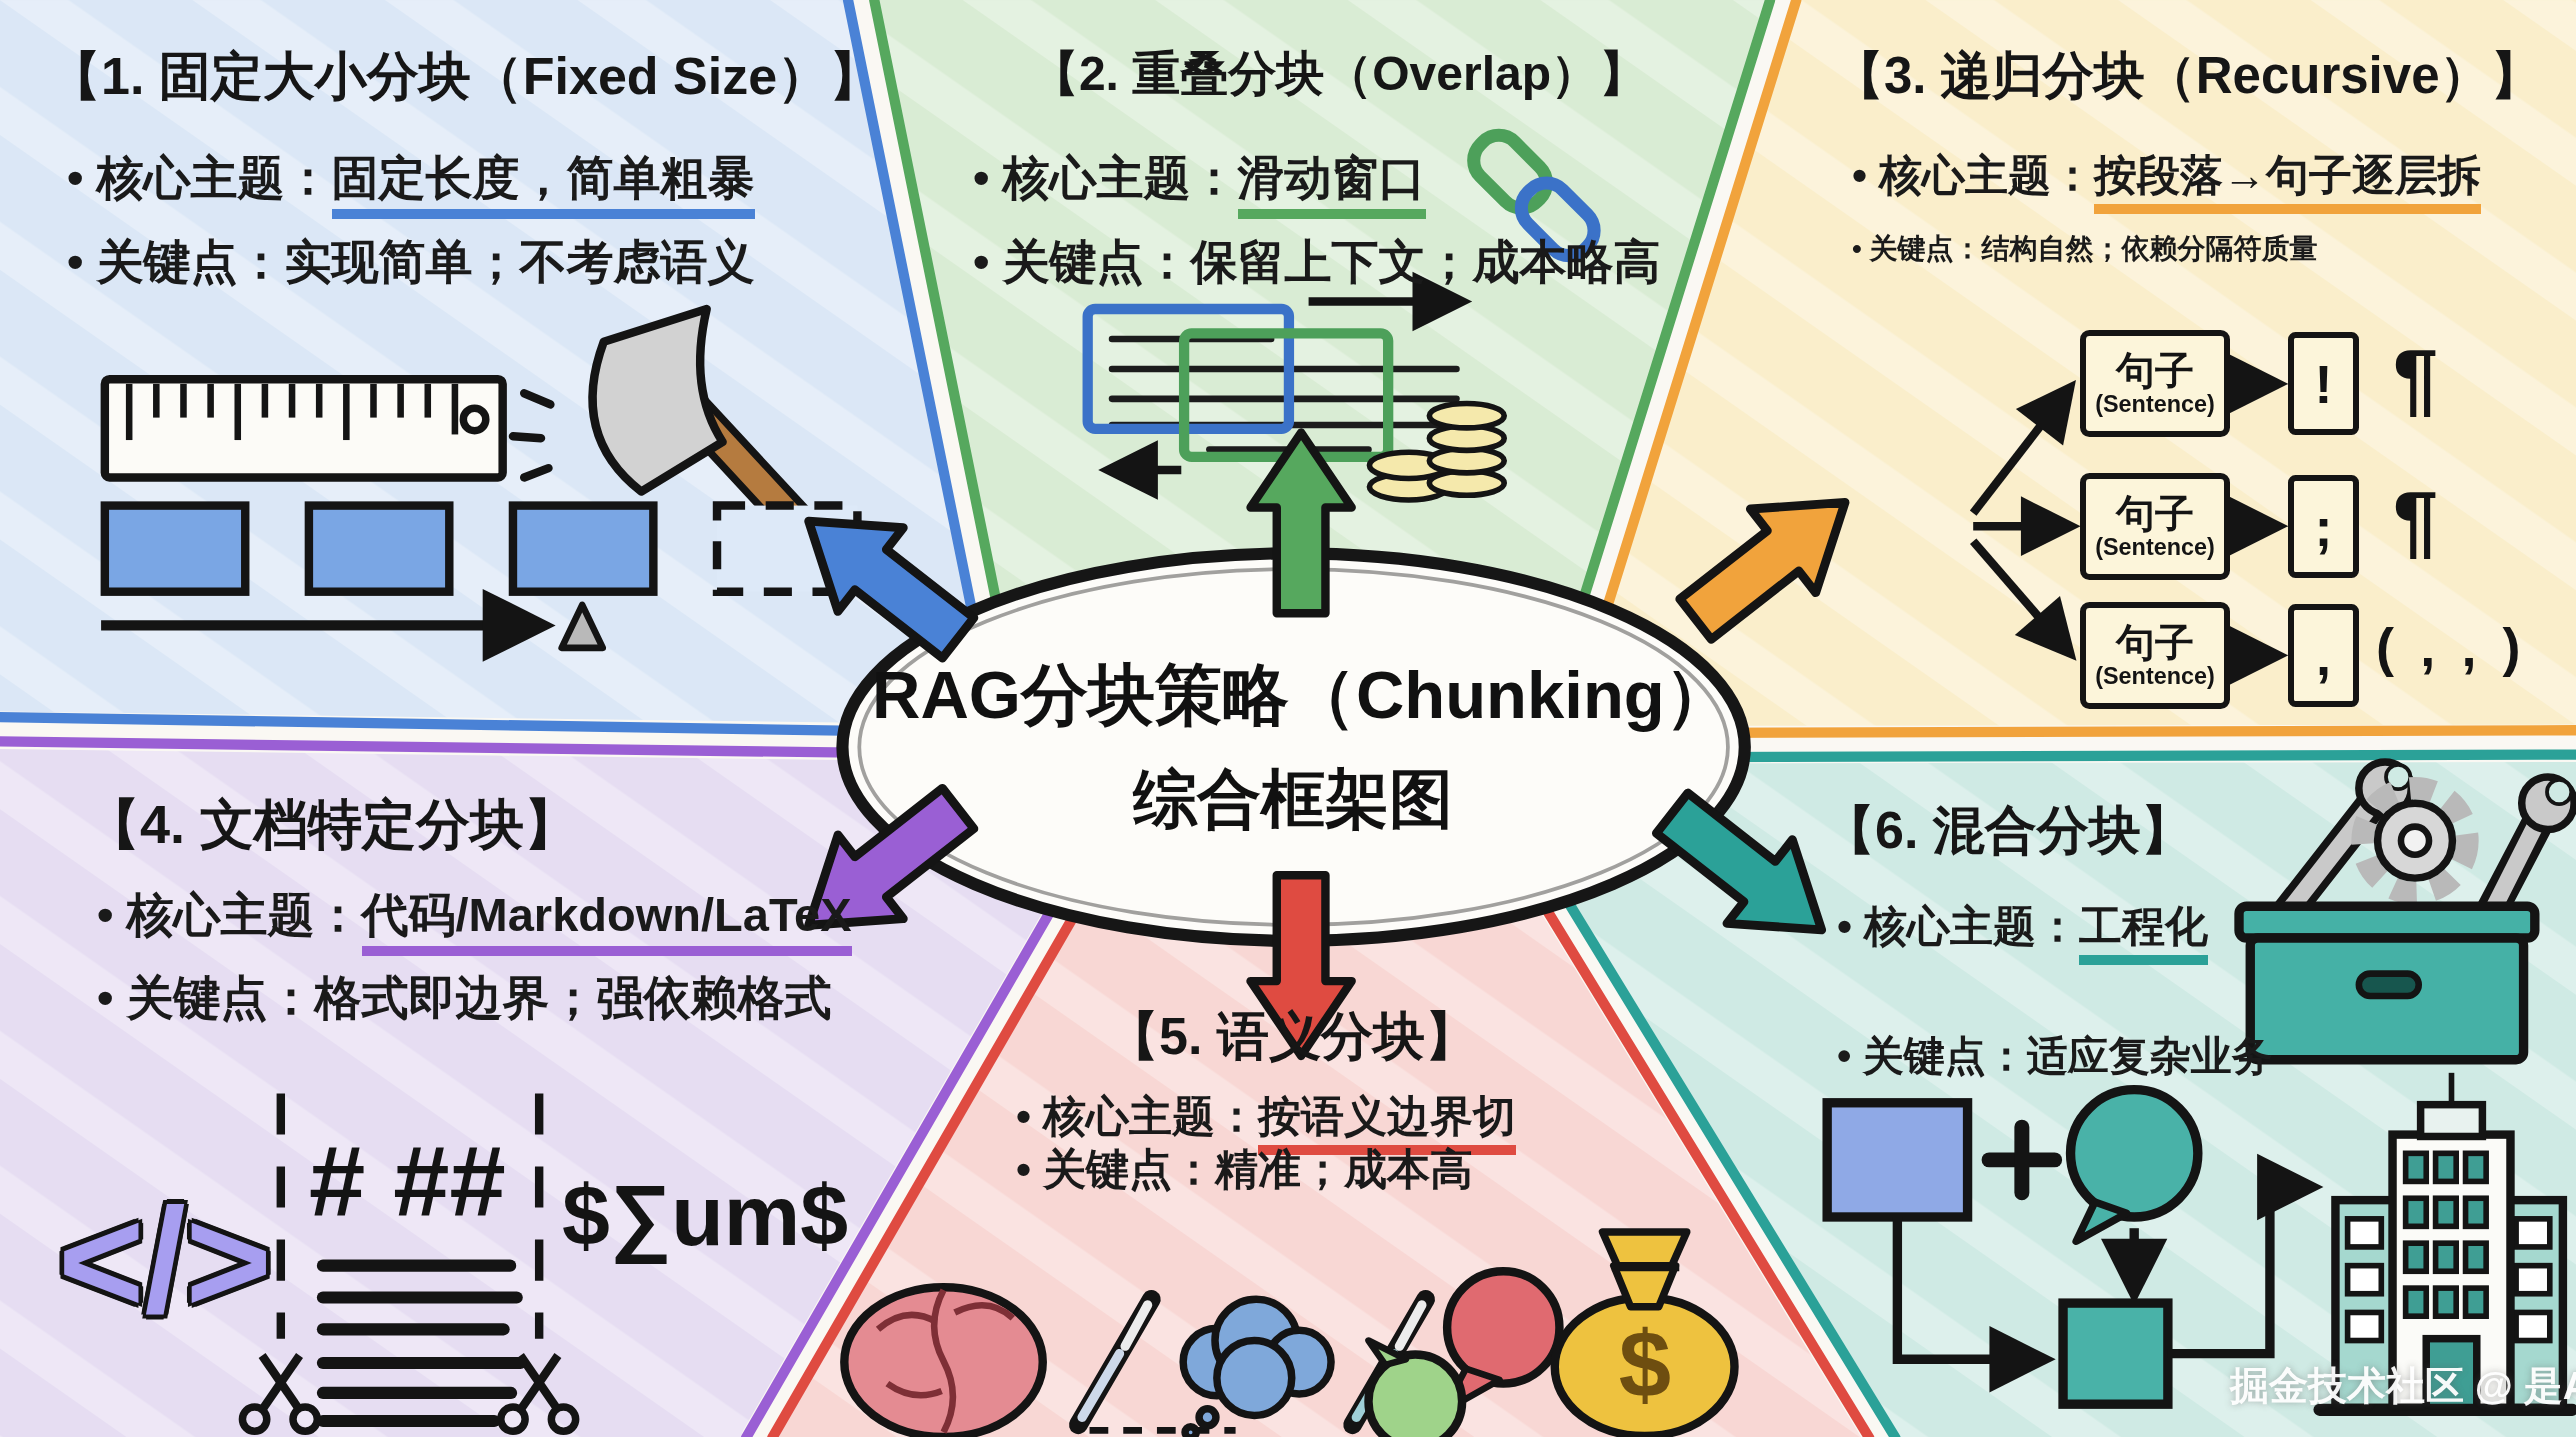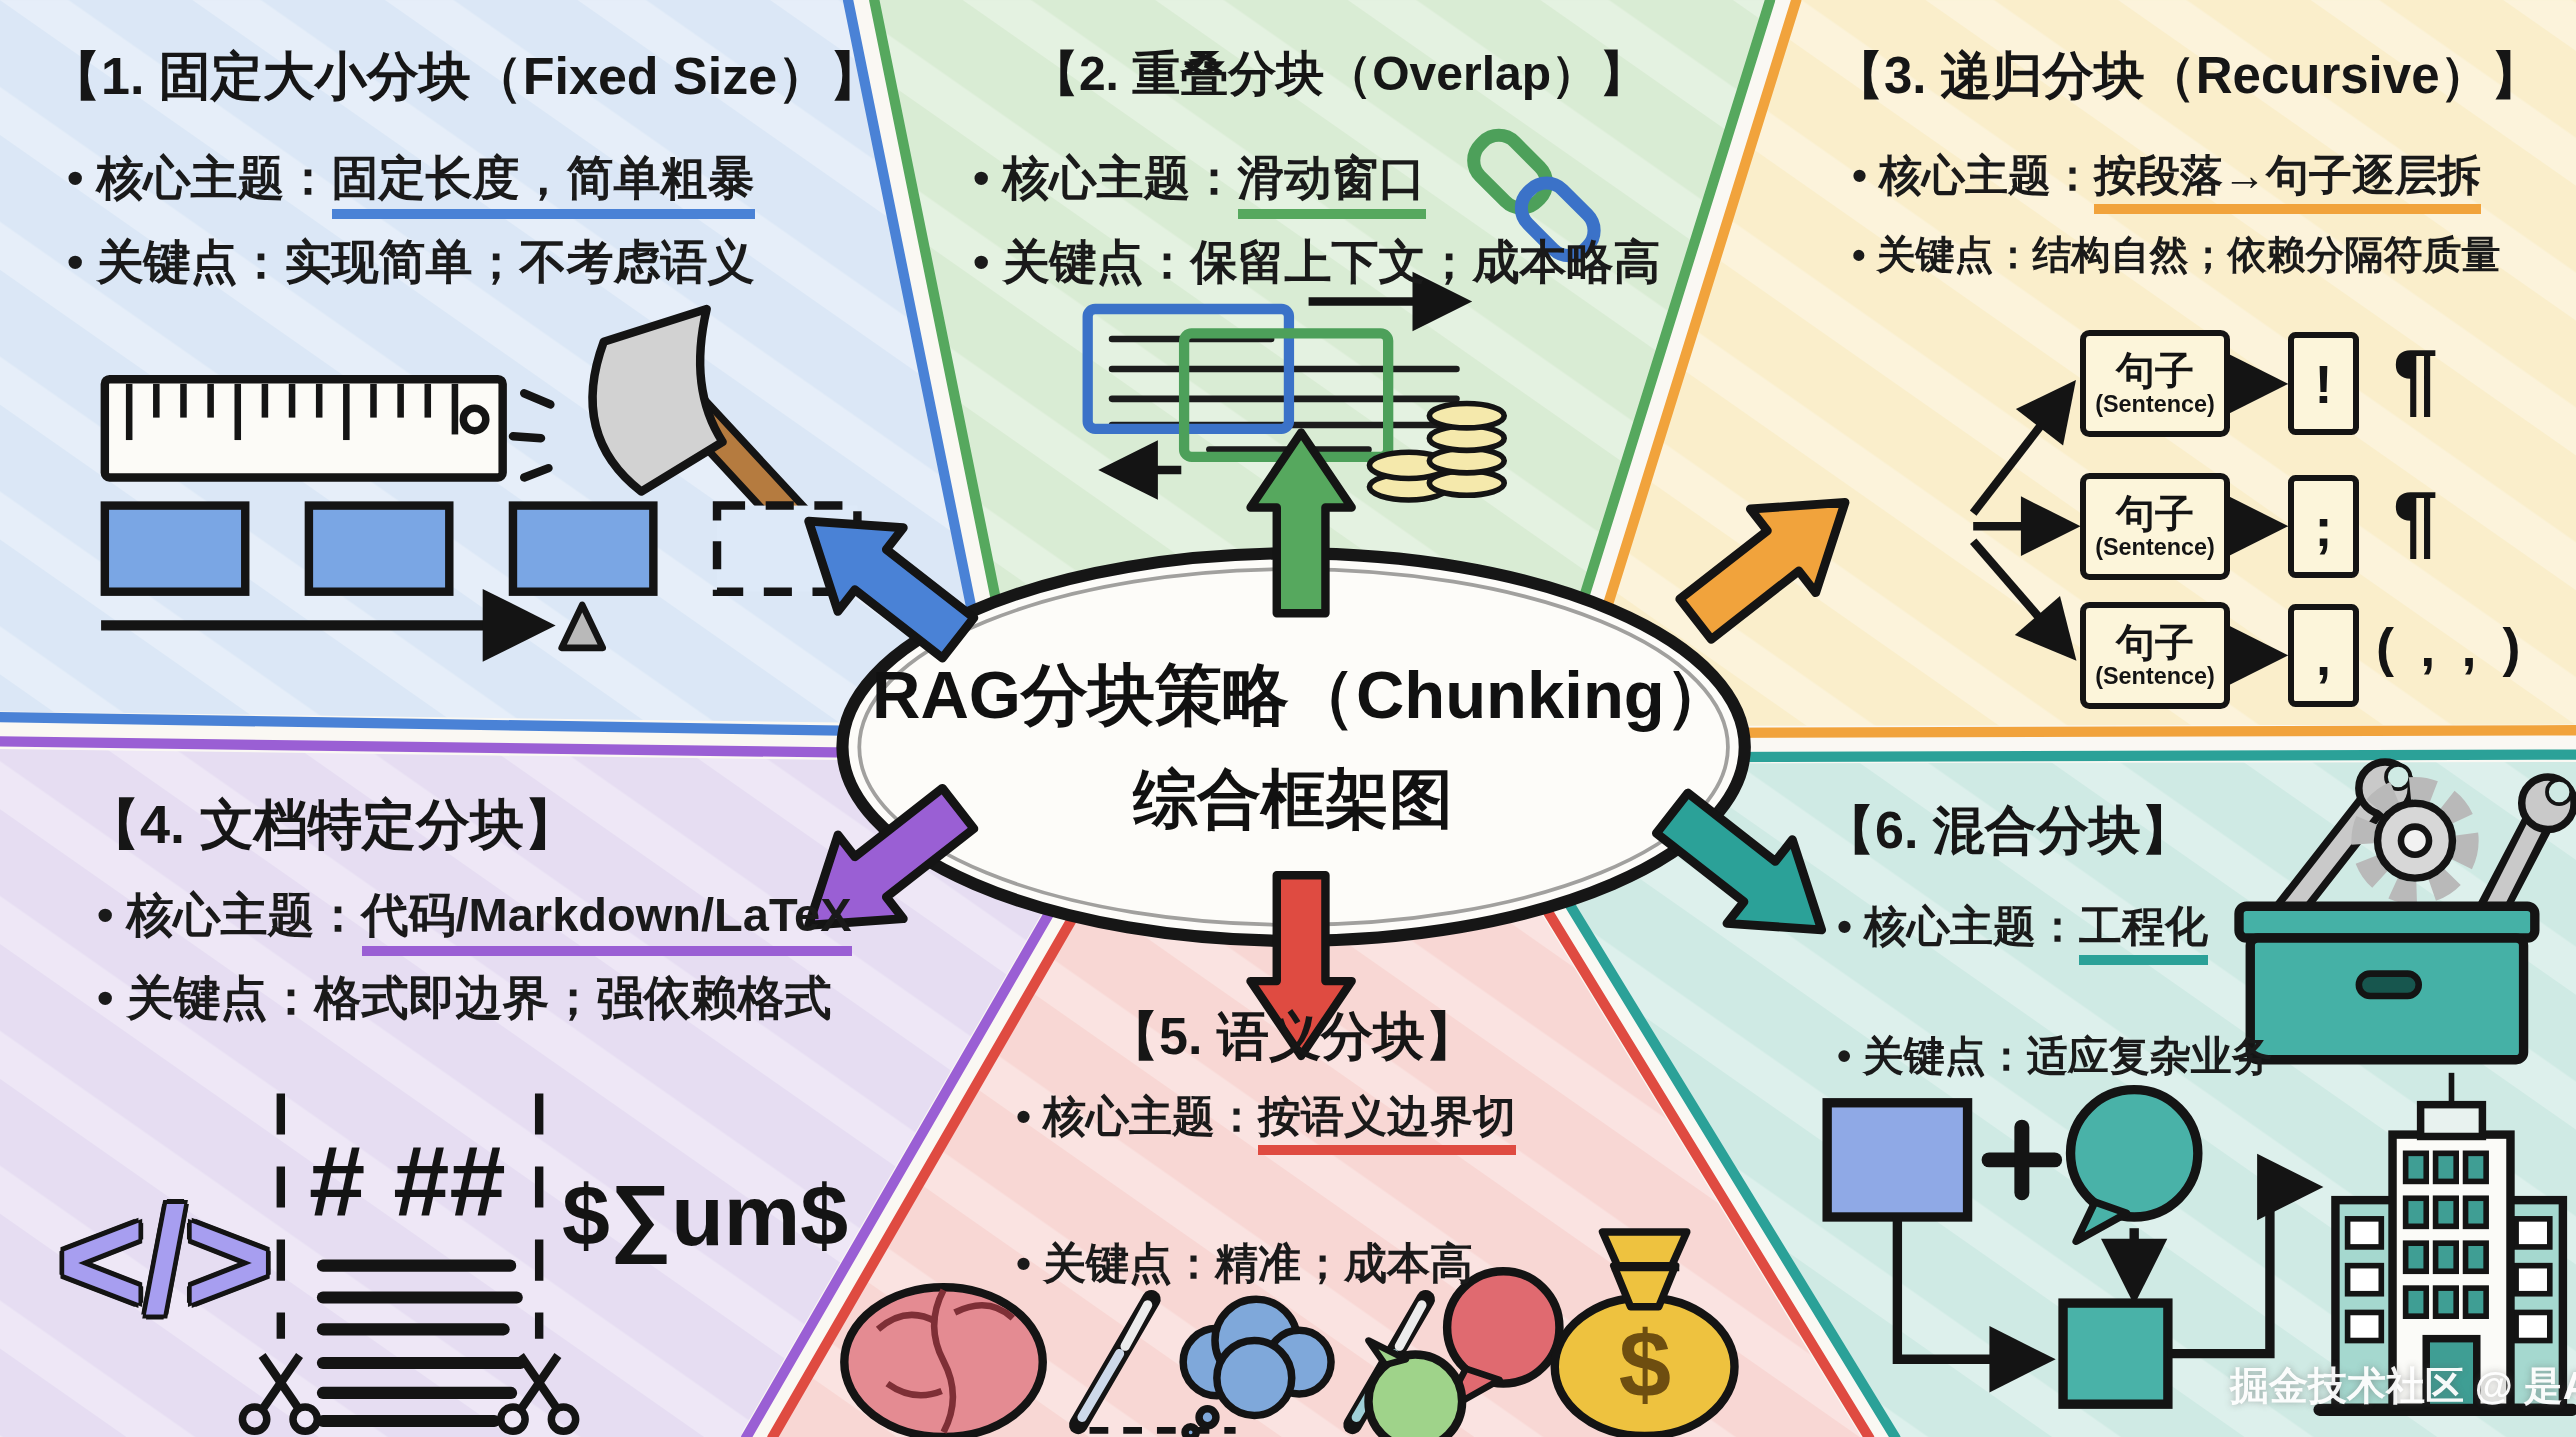--- a/index.html
+++ b/index.html
@@ -304,21 +304,21 @@
     <span>• 核心主题：</span><span class="hl u-s2">滑动窗口</span>
   </div>
   <div class="abs bl" style="left:973px;top:236px;font-size:47px;">
     <span>• 关键点：</span><span>保留上下文；成本略高</span>
   </div>
 
   <div class="abs ttl" style="left:1833px;top:49px;font-size:51px;">【3. 递归分块（Recursive）】</div>
   <div class="abs bl" style="left:1852px;top:152px;font-size:43px;">
     <span>• 核心主题：</span><span class="hl u-s3">按段落→句子逐层拆</span>
   </div>
-  <div class="abs bl" style="left:1852px;top:234px;font-size:39px;">
+  <div class="abs bl" style="left:1852px;top:234px;font-size:28px;">
     <span>• 关键点：</span><span>结构自然；依赖分隔符质量</span>
   </div>
 
   <div class="abs node" style="left:2080px;top:330px;width:150px;height:107px;">
     <span style="font-size:39px;">句子</span>
     <span style="font-size:23.4px;">(Sentence)</span>
   </div>
   <div class="abs node" style="left:2080px;top:473px;width:150px;height:107px;">
     <span style="font-size:39px;">句子</span>
     <span style="font-size:23.4px;">(Sentence)</span>
@@ -347,21 +347,21 @@
     <span>• 关键点：</span><span>格式即边界；强依赖格式</span>
   </div>
   <div class="abs glyph code-glyph" style="left:58px;top:1187px;font-size:148px;">&lt;/&gt;</div>
   <div class="abs glyph" style="left:309px;top:1131px;font-size:101px;"># ##</div>
   <div class="abs glyph" style="left:562px;top:1172px;font-size:86px;">$∑um$</div>
 
   <div class="abs ttl ctr" style="left:1002px;top:1009px;width:580px;font-size:52px;">【5. 语义分块】</div>
   <div class="abs bl" style="left:1016px;top:1093px;font-size:43px;">
     <span>• 核心主题：</span><span class="hl u-s5">按语义边界切</span>
   </div>
-  <div class="abs bl" style="left:1016px;top:1240px;font-size:43px;text-align:center;">
+  <div class="abs bl" style="left:1016px;top:1146px;font-size:43px;text-align:center;">
     <span>• 关键点：</span><span>精准；成本高</span>
   </div>
   <div class="abs glyph" style="left:1645px;top:1318px;transform:translateX(-50%);font-size:94px;color:#6e4e10;">$</div>
 
   <div class="abs ttl" style="left:1823px;top:803px;font-size:52px;">【6. 混合分块】</div>
   <div class="abs bl" style="left:1837px;top:903px;font-size:43px;">
     <span>• 核心主题：</span><span class="hl u-s6">工程化</span>
   </div>
   <div class="abs bl" style="left:1837px;top:990px;font-size:41px;margin-top:44px;">
     <span>• 关键点：</span><span>适应复杂业务</span>

